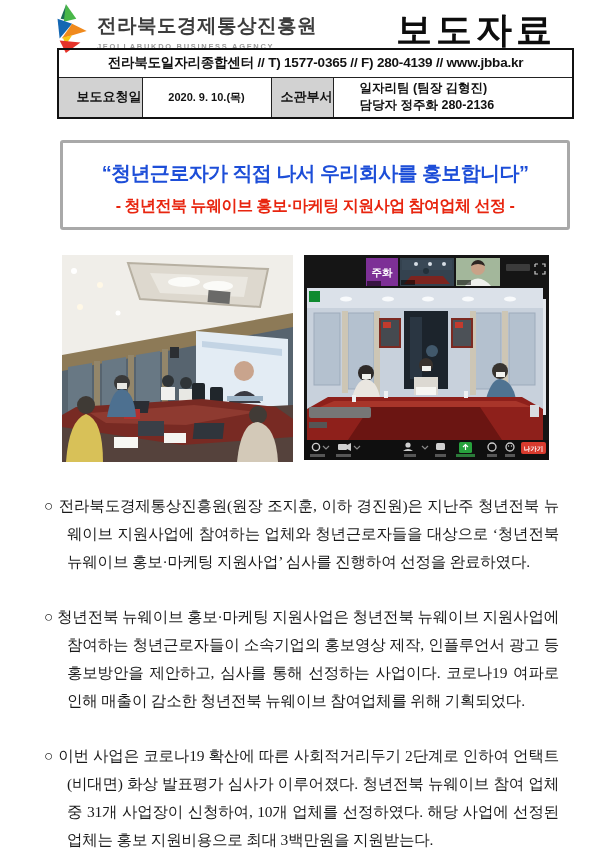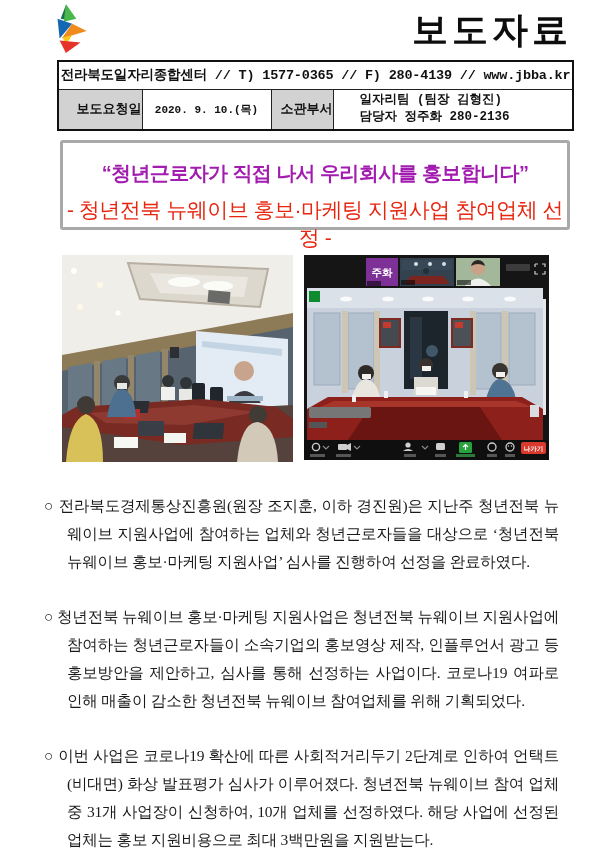--- a/index.html
+++ b/index.html
@@ -8,47 +8,46 @@
     position:relative; width:600px; height:849px; margin:0 auto;
     background:#ffffff; overflow:hidden;
     font-family:"Liberation Sans","DejaVu Sans",sans-serif; color:#111;
   }
   
   .logo { position:absolute; left:46px; top:3px; width:46px; height:50px; }
   .brand-text { position:absolute; left:97px; top:12px; }
   .brand-ko { font-size:19.5px; font-weight:bold; color:#3d3d3d; letter-spacing:.5px; }
   .brand-en { font-size:7.5px; font-weight:bold; color:#9a9a9a; letter-spacing:1.7px; margin-top:3px; }
   .doc-type {
-    position:absolute; right:28px; top:6px;
+    position:absolute; right:44px; top:6px;
     font-size:36px; font-weight:800; letter-spacing:4px; color:#0d0d0d;
   }
   
   .info-table {
-    position:absolute; left:57px; top:60px; width:515px;
+    position:absolute; left:57px; top:48px; width:515px;
     border-collapse:collapse; table-layout:fixed;
     border:2.5px solid #111;
-    font-family:Liberation Mono, monospace;
   }
   .info-table td { border:1.5px solid #222; }
   .contact-cell {
     height:28px; text-align:center; vertical-align:middle;
     font-weight:bold; font-size:13.5px; letter-spacing:-.2px;
   }
   .row2 td { height:41px; vertical-align:middle; }
   .label-cell { background:#d2d2d2; text-align:right; font-weight:bold; font-size:13px; }
   .date-cell  { text-align:center; font-weight:bold; font-size:11px; }
   .dept-cell  { padding-left:26px; font-weight:bold; font-size:12.5px; line-height:17px; }
   
   .headline-box {
     position:absolute; left:60px; top:140px; width:510px; height:90px;
     border:3px solid #a9a9a9; border-radius:3px; background:#fff;
     text-align:center; padding-top:17px;
   }
-  .headline-title { font-size:20px; font-weight:800; color:#a21caf; letter-spacing:-.6px; }
-  .headline-subtitle { margin-top:9px; font-size:21px; font-weight:400; color:#e8250f; letter-spacing:-.5px; }
+  .headline-title { font-size:20px; font-weight:800; color:#1d4ed8; letter-spacing:-.6px; }
+  .headline-subtitle { margin-top:9px; font-size:16px; font-weight:700; color:#e8250f; letter-spacing:-.5px; }
   
   .photos { position:absolute; left:62px; top:255px; display:flex; gap:11px; }
   .photo { display:block; }
   
   .body-text {
     position:absolute; left:44px; top:492px; width:524px;
     font-family:"Liberation Serif","DejaVu Serif",serif;
     font-size:15.5px; line-height:28px; color:#1a1a1a;
     text-align:justify; letter-spacing:-.2px;
   }
@@ -61,20 +60,24 @@
 <div class="page">
 
   <svg class="logo" viewBox="0 0 40 48">
     <polygon points="12,15 17,2 17,16" fill="#1e6e57"></polygon>
     <polygon points="17,1 27,15 15,18" fill="#49b749"></polygon>
     <polygon points="9,15 23,20 11,34" fill="#1467b3"></polygon>
     <polygon points="23,20 37,27 13,34" fill="#f08a1d"></polygon>
     <polygon points="14,33 23,31 17,40" fill="#f6c817"></polygon>
     <polygon points="11,36 31,38 17,48" fill="#e5332a"></polygon>
   </svg>
+  <div class="brand-text">
+    <div class="brand-ko">전라북도경제통상진흥원</div>
+    <div class="brand-en">JEOLLABUKDO BUSINESS AGENCY</div>
+  </div>
   <div class="doc-type">보도자료</div>
 
   <table class="info-table">
     <colgroup>
         <col style="width:84px">
         <col style="width:129px">
         <col style="width:62px">
         <col style="width:240px">
       </colgroup>
     <tbody>

